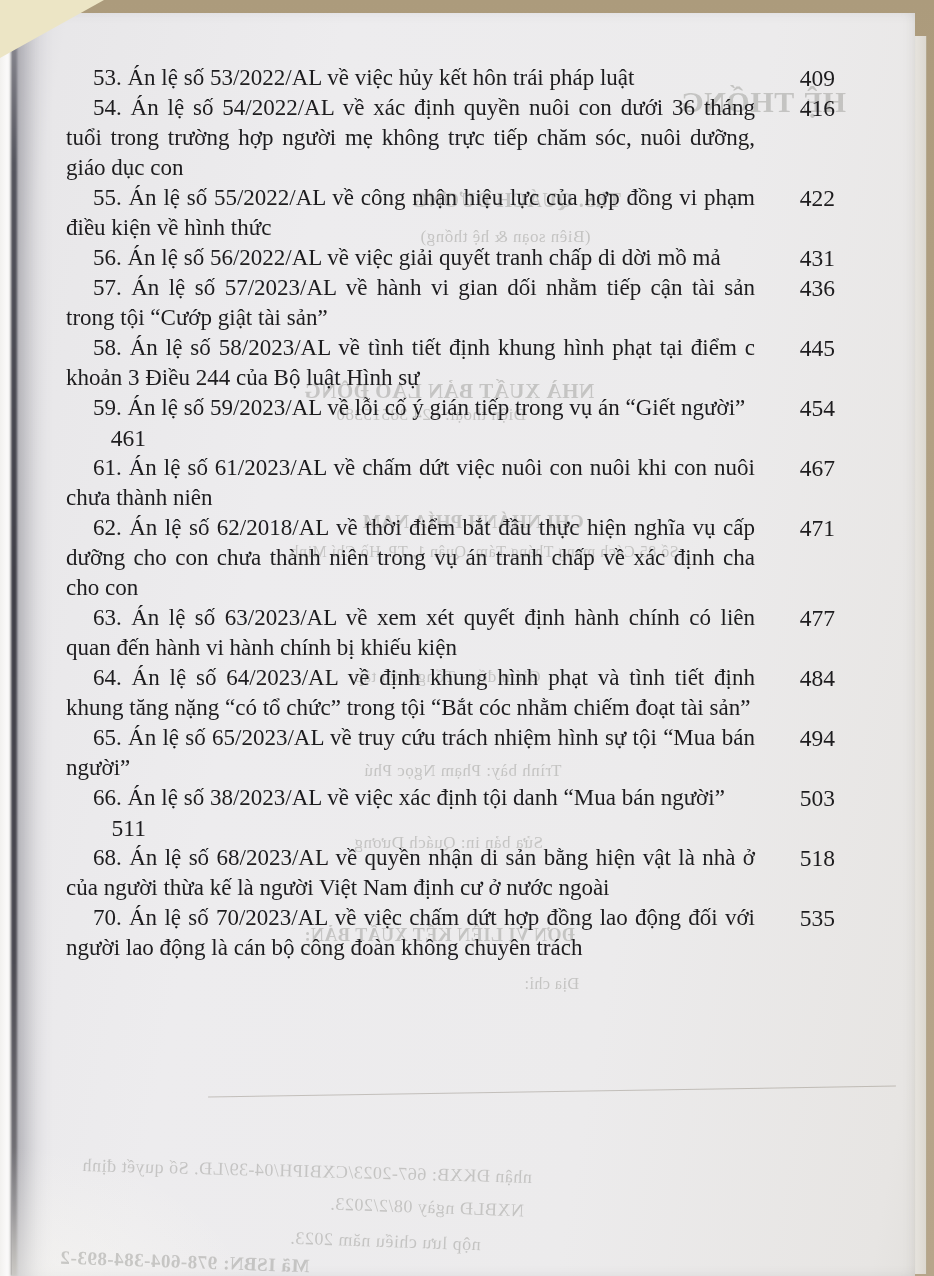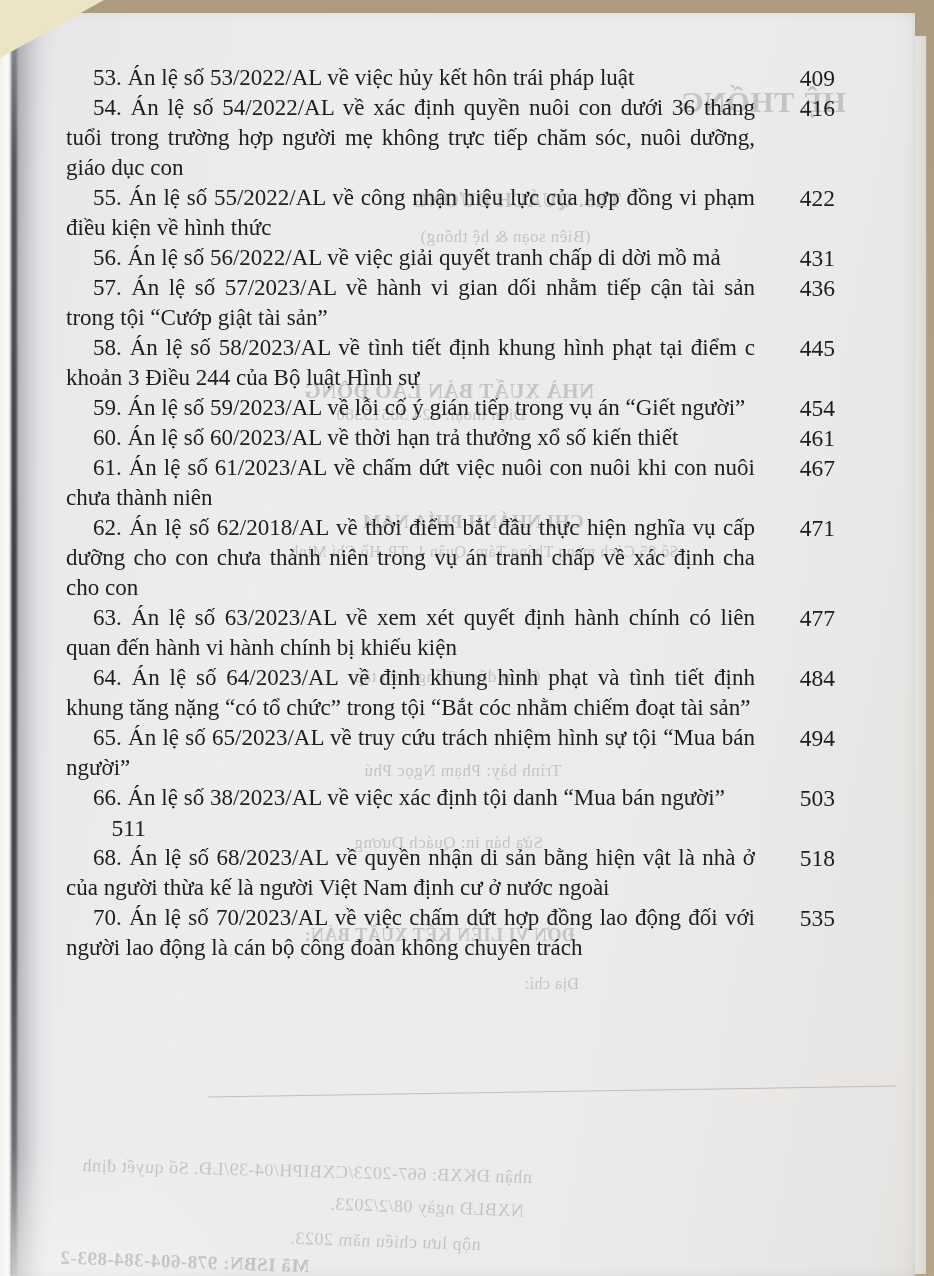--- a/index.html
+++ b/index.html
@@ -127,21 +127,20 @@
         </div>
         <div class="toc-entry">
           <div class="entry-text">58. Án lệ số 58/2023/AL về tình tiết định khung hình phạt tại điểm c khoản 3 Điều 244 của Bộ luật Hình sự</div>
           <div class="page-num">445</div>
         </div>
         <div class="toc-entry">
           <div class="entry-text">59. Án lệ số 59/2023/AL về lỗi cố ý gián tiếp trong vụ án “Giết người”</div>
           <div class="page-num">454</div>
         </div>
         <div class="toc-entry">
-          <div class="entry-text">60. Án lệ số 60/2023/AL về thời hạn trả thưởng xổ số kiến thiết</div>
           <div class="page-num">461</div>
         </div>
         <div class="toc-entry">
           <div class="entry-text">61. Án lệ số 61/2023/AL về chấm dứt việc nuôi con nuôi khi con nuôi chưa thành niên</div>
           <div class="page-num">467</div>
         </div>
         <div class="toc-entry">
           <div class="entry-text">62. Án lệ số 62/2018/AL về thời điểm bắt đầu thực hiện nghĩa vụ cấp dưỡng cho con chưa thành niên trong vụ án tranh chấp về xác định cha cho con</div>
           <div class="page-num">471</div>
         </div>

